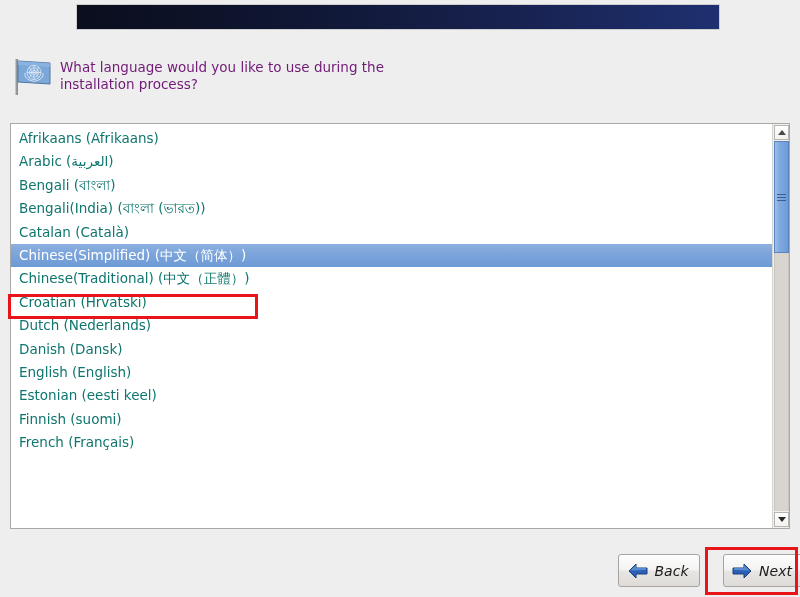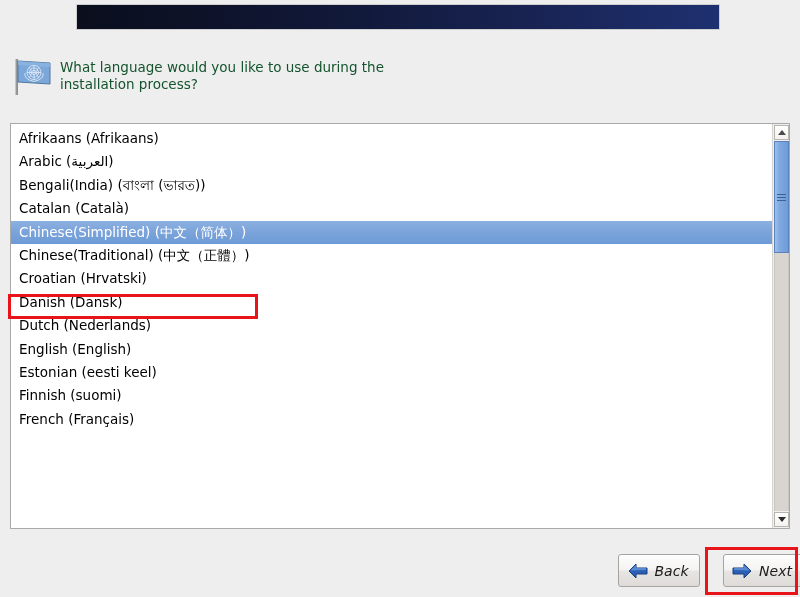--- a/index.html
+++ b/index.html
@@ -45,21 +45,21 @@
   }
   #flag-icon {
     width: 44px;
     height: 44px;
     flex: 0 0 44px;
     margin-top: 2px;
   }
   #prompt-text {
     margin-left: 6px;
     font-size: 13.5px;
-    color: #14532d;
+    color: #701a75;
     line-height: 17px;
     padding-top: 7px;
     max-width: 340px;
   }
 
   
   #listbox {
     position: absolute;
     left: 10px;
     top: 123px;
@@ -74,21 +74,21 @@
   #list-items {
     flex: 1 1 auto;
     overflow: hidden;
     padding-top: 3px;
   }
   .list-item {
     height: 23.4px;
     line-height: 23.4px;
     padding-left: 8px;
     font-size: 13.5px;
-    color: #000000;
+    color: #0f766e;
     white-space: nowrap;
     box-sizing: border-box;
   }
   .list-item.selected {
     background: linear-gradient(to bottom, #8cb0e0 0%, #7aa3da 50%, #6d9ad6 100%);
     color: #ffffff;
   }
 
   
   #scrollbar {
@@ -232,27 +232,28 @@
       </g>
     </svg>
   </span>
   <div id="prompt-text">What language would you like to use during the installation process?</div>
 </div>
 
 <div id="listbox">
   <div id="list-items">
     <div class="list-item">Afrikaans (Afrikaans)</div>
     <div class="list-item">Arabic (العربية)</div>
+    <div class="list-item">Bengali (বাংলা)</div>
     <div class="list-item">Bengali(India) (বাংলা (ভারত))</div>
     <div class="list-item">Catalan (Català)</div>
     <div class="list-item selected">Chinese(Simplified) (中文（简体）)</div>
     <div class="list-item">Chinese(Traditional) (中文（正體）)</div>
     <div class="list-item">Croatian (Hrvatski)</div>
+    <div class="list-item">Dutch (Nederlands)</div>
     <div class="list-item">Danish (Dansk)</div>
-    <div class="list-item">Dutch (Nederlands)</div>
     <div class="list-item">English (English)</div>
     <div class="list-item">Estonian (eesti keel)</div>
     <div class="list-item">Finnish (suomi)</div>
     <div class="list-item">French (Français)</div>
   </div>
 
   <div id="scrollbar">
     <div id="sb-trough"></div>
     <div class="sb-btn" id="sb-up">
       <span class="sb-arrow"></span>

